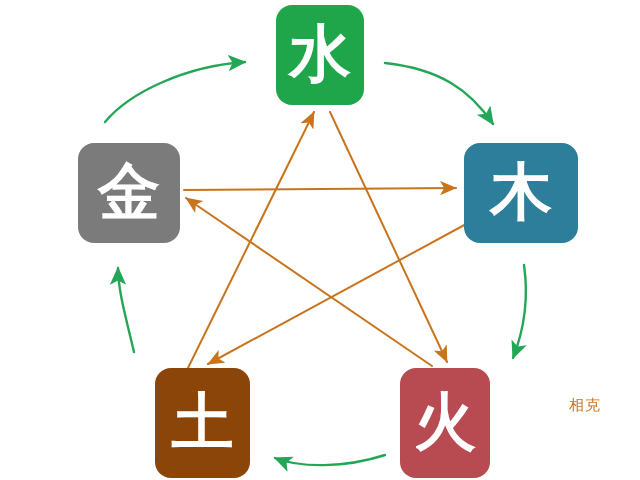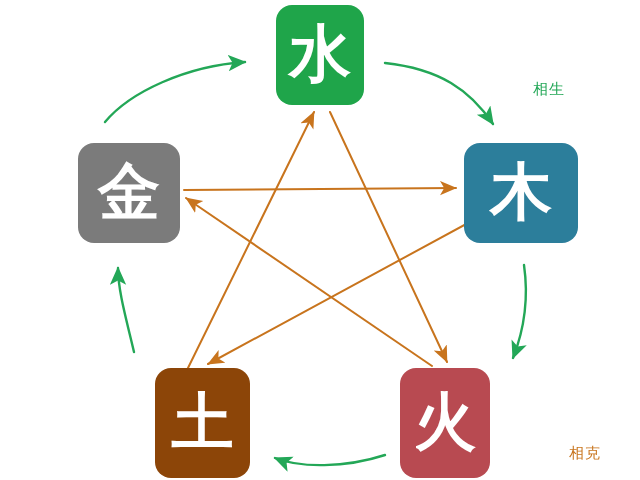--- a/index.html
+++ b/index.html
@@ -30,21 +30,21 @@
   #node-fire {left:400px;top:368px;width:90px;height:110px;background:#b84a51;font-size:62px;}
   #node-earth{left:155px;top:368px;width:95px;height:110px;background:#8c4508;font-size:62px;}
   #node-metal{left:78px;top:143px;width:102px;height:100px;background:#7b7b7b;font-size:62px;}
 
   .legend{
     position:absolute;z-index:4;display:flex;align-items:center;gap:6px;
     font-family:"DejaVu Serif","Liberation Serif",serif;
     font-size:15px;letter-spacing:1px;white-space:nowrap;
   }
   #legend-sheng{left:487px;top:80px;color:#23a757;}
-  #legend-ke{left:523px;top:396px;color:#c8741d;margin-top:48px;}
+  #legend-ke{left:523px;top:396px;color:#c8741d;}
   .legend .lg-line{display:block;width:40px;height:0;}
   .legend .lg-text{display:block;}
 
   #watermark{
     position:absolute;left:476px;top:437px;z-index:5;
     font-family:"DejaVu Serif","Liberation Serif",serif;
     font-size:16px;color:#b9b9b9;white-space:nowrap;letter-spacing:1px;
   }
 </style>
 </head>
@@ -95,26 +95,20 @@
   </div>
 
   <div class="node" id="node-earth">
     <span class="glyph">土</span>
   </div>
 
   <div class="node" id="node-metal">
     <span class="glyph">金</span>
   </div>
 
-  <div class="legend" id="legend-sheng">
-    <svg class="lg-line" width="44" height="12" viewBox="0 0 44 12">
-      <line x1="1" y1="6" x2="36" y2="6" stroke="#23a757" stroke-width="2" marker-end="url(#ah-green)"></line>
-    </svg>
-    <span class="lg-text">相生</span>
-  </div>
 
   <div class="legend" id="legend-ke">
     <svg class="lg-line" width="44" height="12" viewBox="0 0 44 12">
       <line x1="1" y1="6" x2="35" y2="6" stroke="#c8741d" stroke-width="2" marker-end="url(#ah-orange)"></line>
     </svg>
     <span class="lg-text">相克</span>
   </div>
 
 
 </div>

